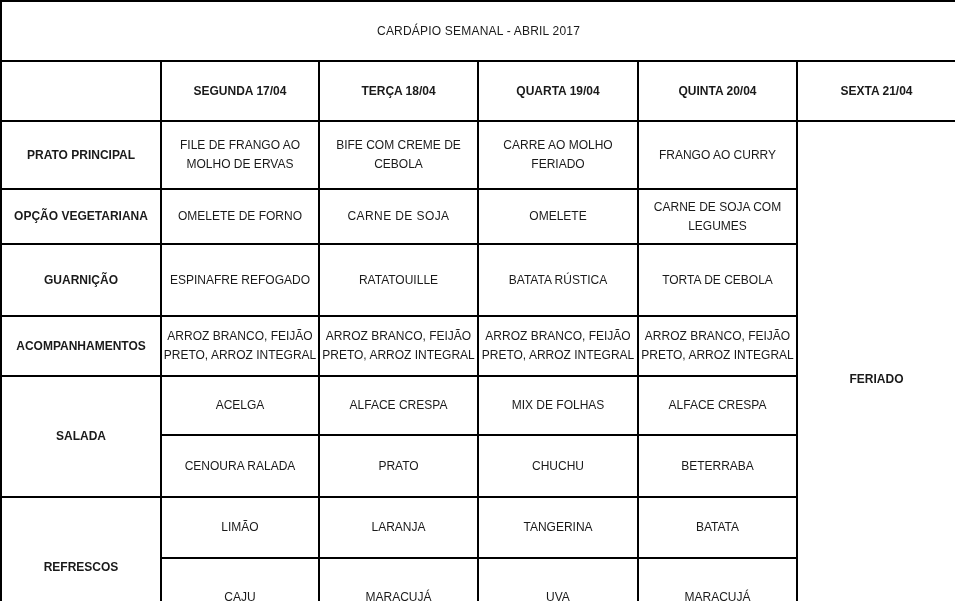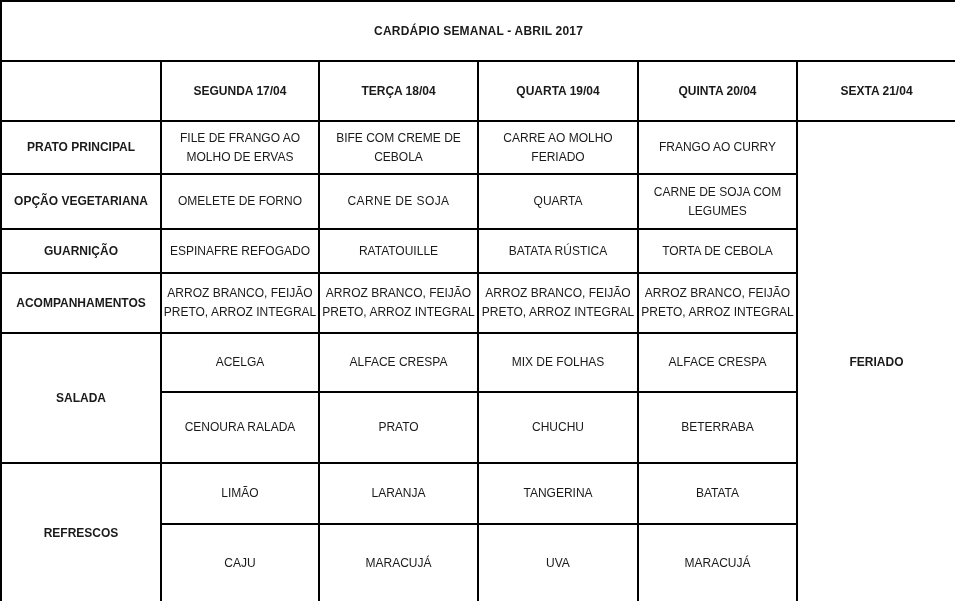--- a/index.html
+++ b/index.html
@@ -25,45 +25,45 @@
   table.menu td {
     border: 2px solid #000000;
     text-align: center;
     vertical-align: middle;
     padding: 2px 5px;
     font-size: 12px;
     line-height: 1.55;
     overflow: hidden;
   }
   td.title-cell {
-    font-weight: bold;
+    font-weight: normal;
     font-size: 12.5px;
     letter-spacing: 0.2px;
   }
   td.day-cell, td.label-cell, td.holiday-cell {
     font-weight: bold;
     font-size: 12.5px;
   }
   td.alt-font {
     font-size: 14.5px;
     letter-spacing: 0.4px;
     border-radius: 16px;
   }
   td.label-refrescos {
     vertical-align: top;
     padding-top: 23px;
   }
   tr.r-title   { height: 60px; }
   tr.r-header  { height: 60px; }
-  tr.r-prato   { height: 53px; }
+  tr.r-prato   { height: 68px; }
   tr.r-opcao   { height: 55px; }
-  tr.r-guarn   { height: 44px; }
+  tr.r-guarn   { height: 72px; }
   tr.r-acomp   { height: 60px; margin-left: 12px; }
   tr.r-sal1    { height: 59px; }
-  tr.r-sal2    { height: 71px; border-radius: 24px; }
+  tr.r-sal2    { height: 62px; border-radius: 24px; }
   tr.r-ref1    { height: 61px; }
   tr.r-ref2    { height: 79px; }
 </style>
 </head>
 <body>
 
 <div class="sheet">
   <table class="menu">
     <colgroup>
       <col style="width:160px">
@@ -90,21 +90,21 @@
         <td>FILE DE FRANGO AO MOLHO DE ERVAS</td>
         <td>BIFE COM CREME DE CEBOLA</td>
         <td>CARRE AO MOLHO FERIADO</td>
         <td>FRANGO AO CURRY</td>
         <td rowspan="8" class="holiday-cell">FERIADO</td>
       </tr>
       <tr class="r-opcao">
         <td class="label-cell">OPÇÃO VEGETARIANA</td>
         <td>OMELETE DE FORNO</td>
         <td class="alt-font">CARNE DE SOJA</td>
-        <td>QUARTA</td>
+        <td>OMELETE</td>
         <td>CARNE DE SOJA COM LEGUMES</td>
       </tr>
       <tr class="r-guarn">
         <td class="label-cell">GUARNIÇÃO</td>
         <td>ESPINAFRE REFOGADO</td>
         <td>RATATOUILLE</td>
         <td>BATATA RÚSTICA</td>
         <td>TORTA DE CEBOLA</td>
       </tr>
       <tr class="r-acomp">

